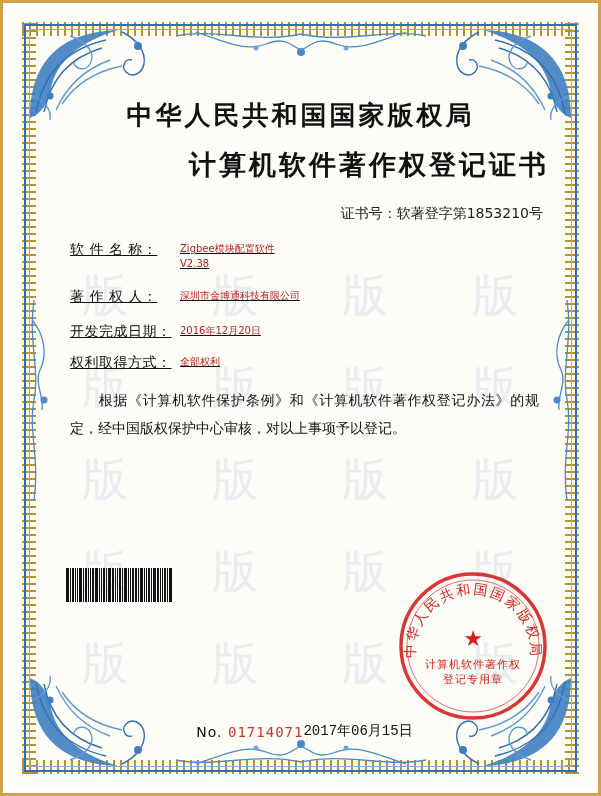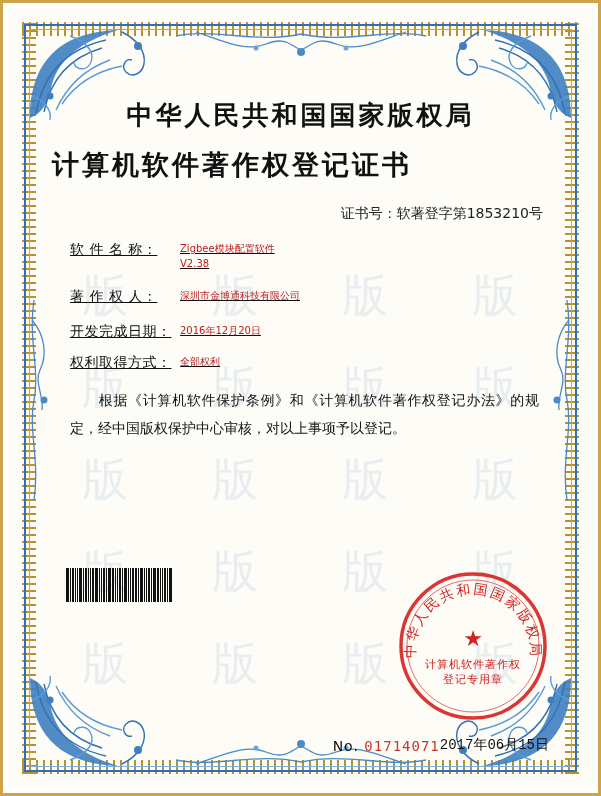--- a/index.html
+++ b/index.html
@@ -120,21 +120,21 @@
   .title-main {
     text-align: center;
     font-size: 26px;
     letter-spacing: 3px;
     color: #111;
     font-weight: bold;
     font-family: "DejaVu Serif", serif;
     margin-top: 38px;
   }
   .title-sub {
-    text-align: left;
+    text-align: right;
     font-size: 27px;
     letter-spacing: 3px;
     color: #111;
     font-weight: bold;
     font-family: "DejaVu Serif", serif;
     margin-top: 14px;
   }
   .cert-no {
     text-align: right;
     font-size: 14px;
@@ -229,23 +229,23 @@
     color: #d4211f;
     font-size: 22px;
     line-height: 1;
   }
 
   
   .footer {
     position: absolute;
     left: 60px;
     right: 52px;
-    bottom: 42px;
+    bottom: 56px;
     display: flex;
-    justify-content: flex-end;
+    justify-content: center;
     align-items: flex-end;
     font-size: 14px;
     color: #111;
     font-family: "DejaVu Sans", sans-serif;
   }
   .footer-no {
     letter-spacing: 1px;
   }
   .footer-no .num {
     color: #c8362f;

